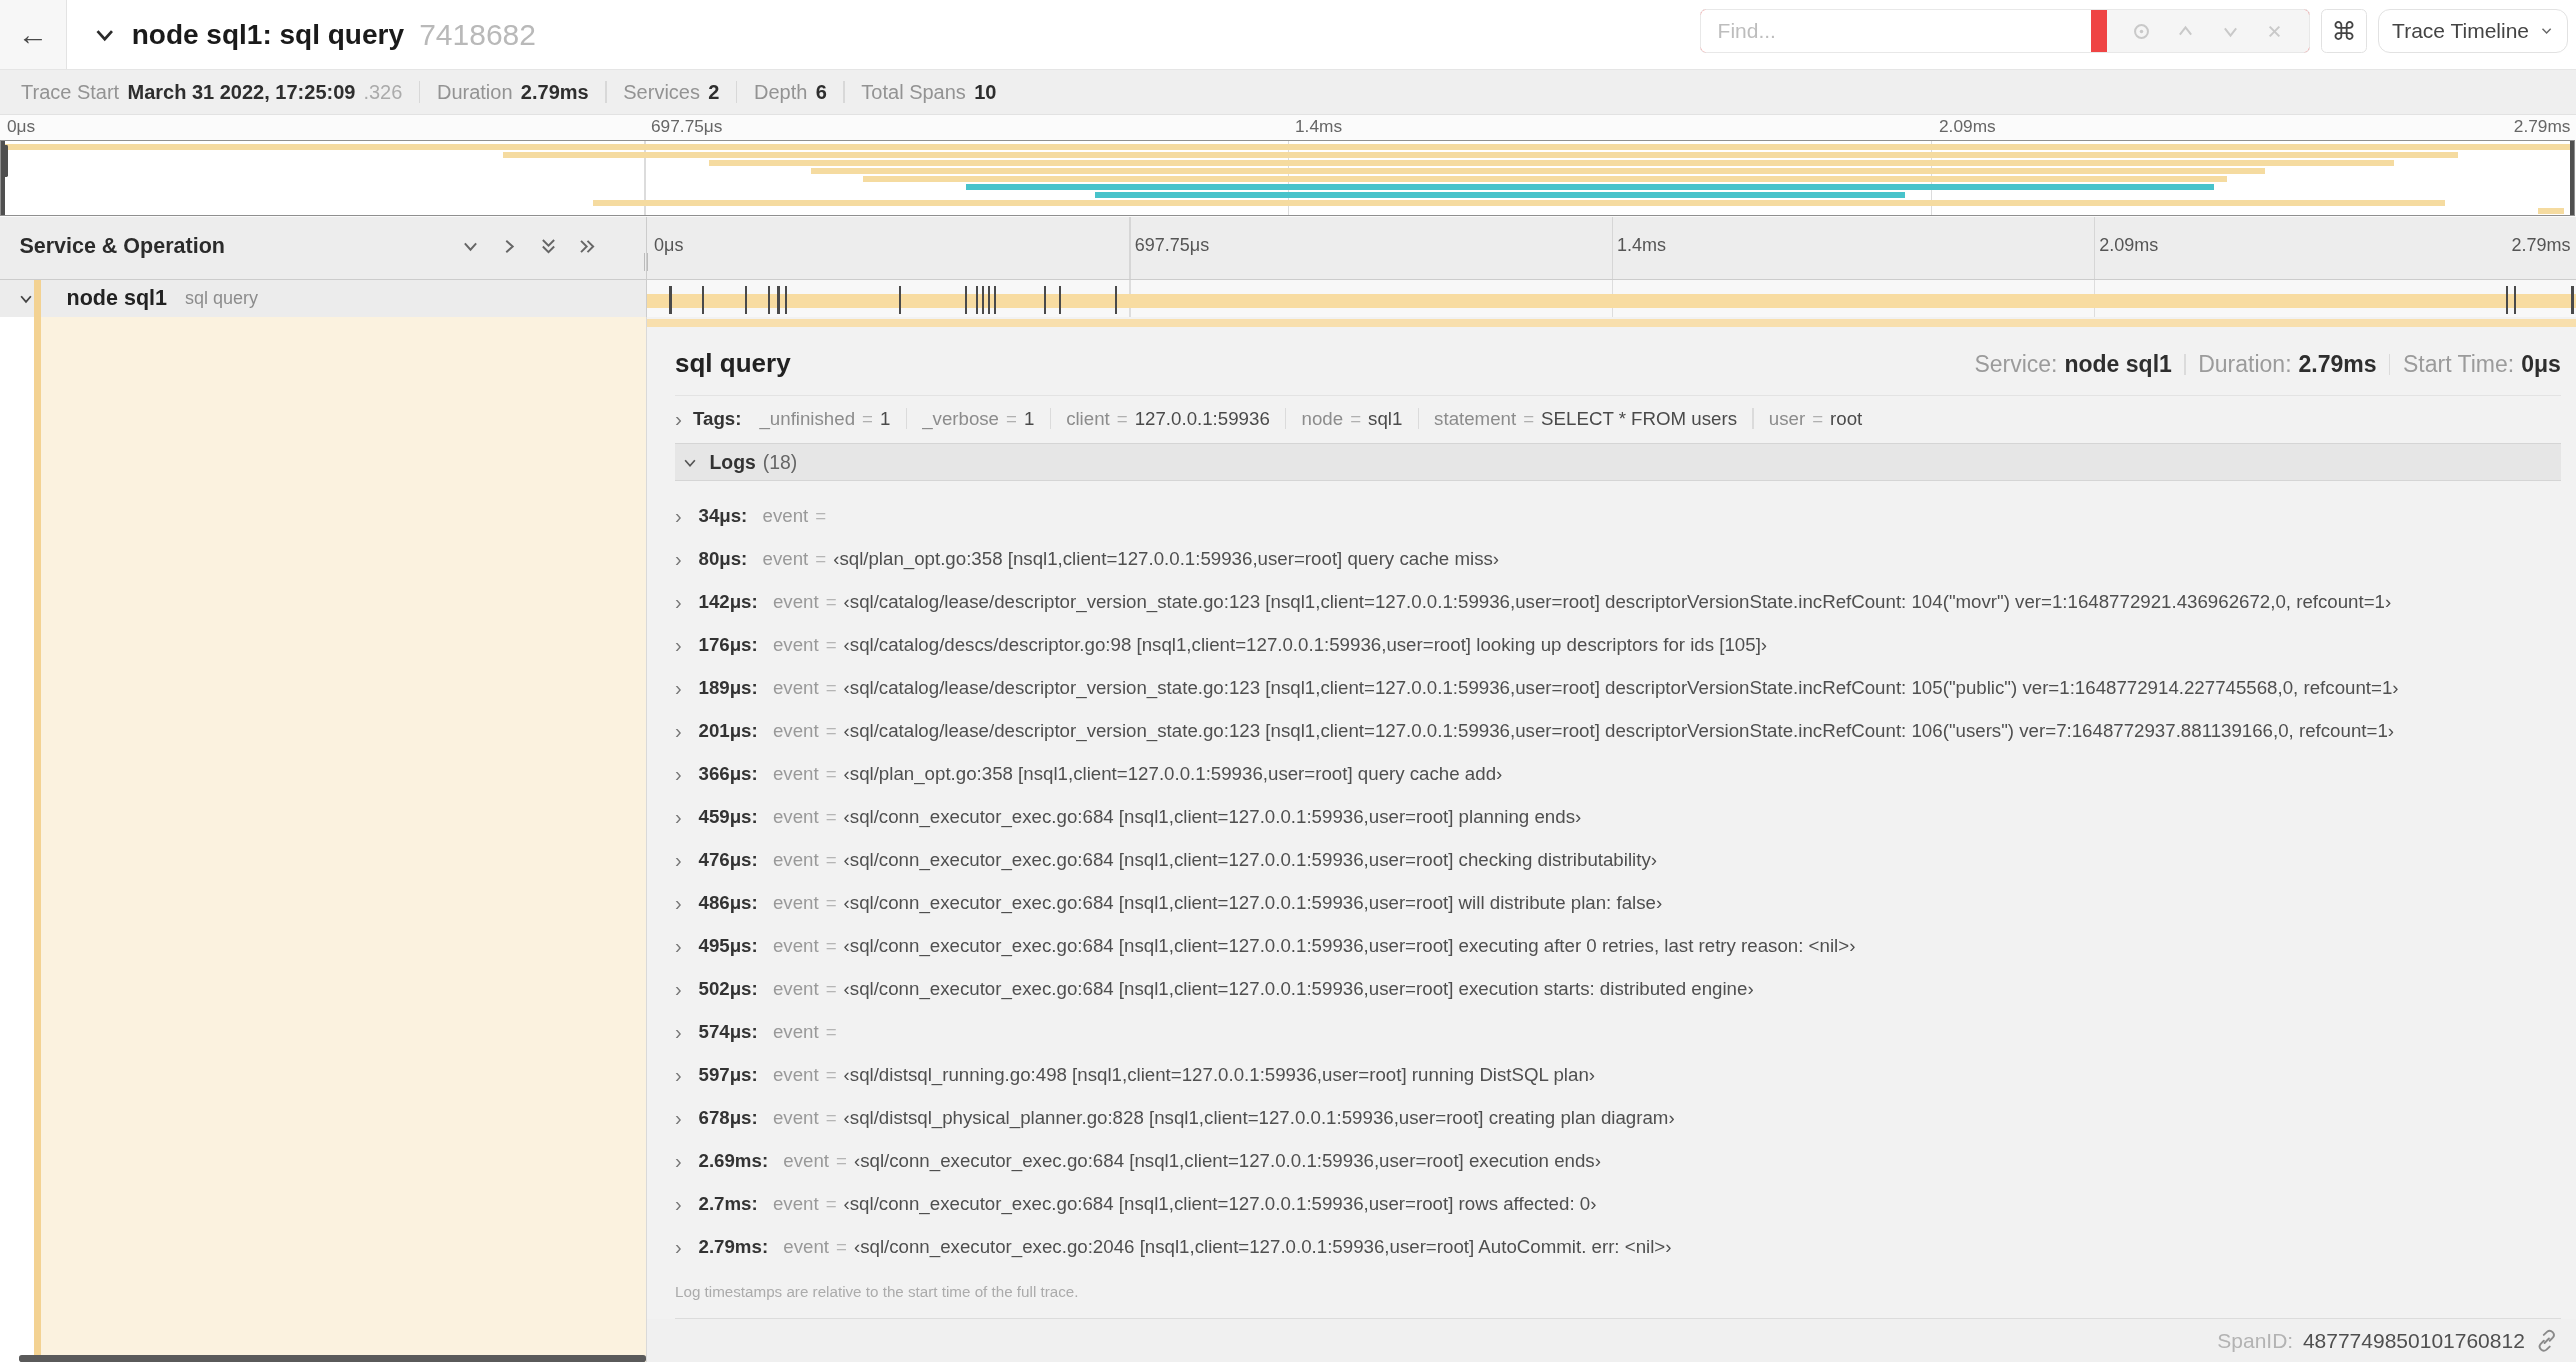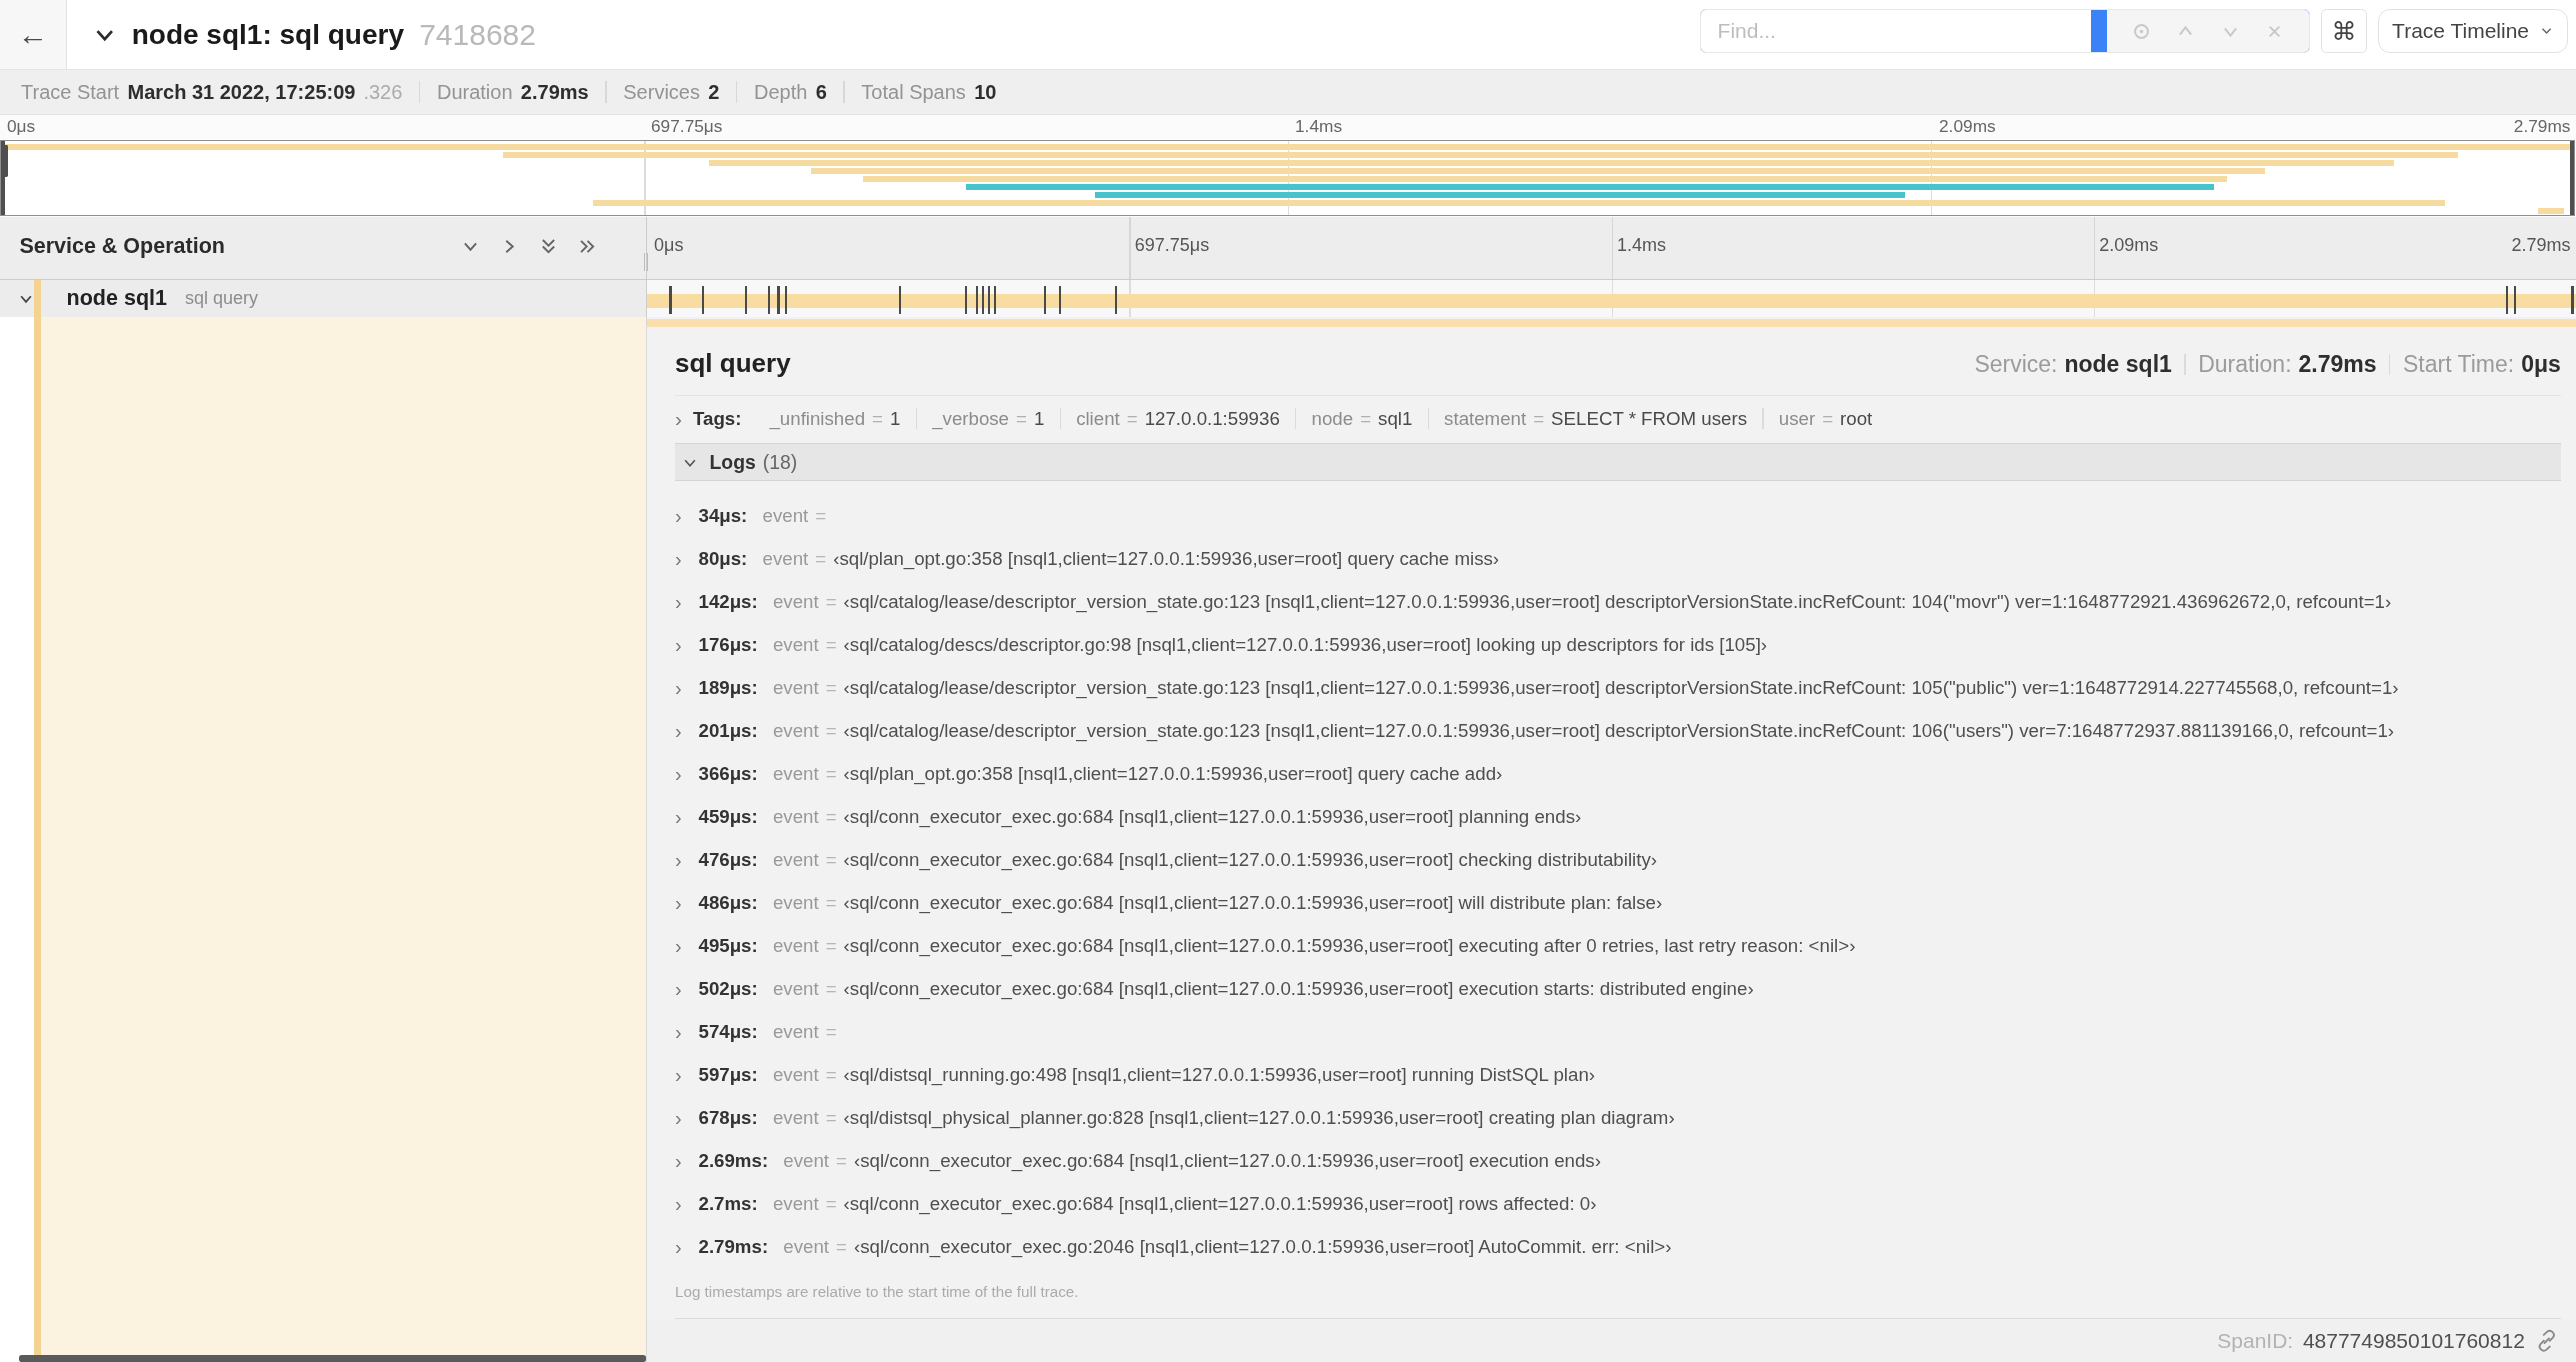--- a/index.html
+++ b/index.html
@@ -12,21 +12,21 @@
   svg{display:block;}
 
   
   #header{left:0;top:0;width:2576px;height:69px;background:#FFF;}
   #back-col{left:0;top:0;width:66px;height:69px;background:#F7F7F7;border-right:1.4px solid #E3E3E3;
     display:flex;align-items:center;justify-content:center;font-size:30.5px;color:#4A4A4A;cursor:pointer;}
   #title-wrap{left:93px;top:0;height:69px;display:flex;align-items:center;gap:15.2px;}
   #title{font-size:28px;font-weight:bold;color:#1A1A1A;}
   #trace-id{font-size:30px;color:#B9B9B9;}
   #find-box{left:1700px;top:9px;width:608px;height:42px;border:1.4px solid #E8E8E8;border-radius:5.5px;
-    background:#3b82f6;display:flex;overflow:hidden;gap:16px;}
+    background:#ef4444;display:flex;overflow:hidden;gap:16px;}
   #find-input{flex:1;border:none;outline:none;font-size:21px;padding:0 16.6px;color:#555;background:#FFF;
     font-family:"Liberation Sans","DejaVu Sans",sans-serif;}
   #find-input::placeholder{color:#BDBDBD;}
   #find-controls{width:202px;background:#F5F5F5;display:flex;align-items:center;justify-content:space-evenly;}
   .btn{border:1.4px solid #E2E2E2;border-radius:5.5px;background:#FFF;display:flex;align-items:center;justify-content:center;cursor:pointer;}
   #shortcut-btn{left:2321px;top:9px;width:44px;height:42px;font-size:25px;color:#444;}
   #view-btn{left:2378px;top:9px;width:188px;height:42px;font-size:21px;color:#444;gap:9.7px;border-radius:12px;}
 
   
   #meta-bar{left:0;top:69px;width:2576px;height:46px;background:#EFEFEF;
@@ -328,21 +328,21 @@
         <span class="dmeta-value">2.79ms</span>
         <span class="dmeta-sep"></span>
         <span class="dmeta-label">Start Time:</span>
         <span class="dmeta-value">0μs</span>
       </div>
     </div>
     <div id="detail-hr"></div>
     <div id="tags-row">
       <span class="toggle-glyph">›</span>
       <span id="tags-label">Tags:</span>
-      <div id="tags-list" style="display:flex;align-items:center;margin-left:10px;">
+      <div id="tags-list" style="display:flex;align-items:center;">
           <span class="tag">
             <span class="tag-key">_unfinished</span>
             <span class="tag-eq">=</span>
             <span class="tag-val">1</span>
           </span>
           <span class="tag-sep"></span>
           <span class="tag">
             <span class="tag-key">_verbose</span>
             <span class="tag-eq">=</span>
             <span class="tag-val">1</span>

